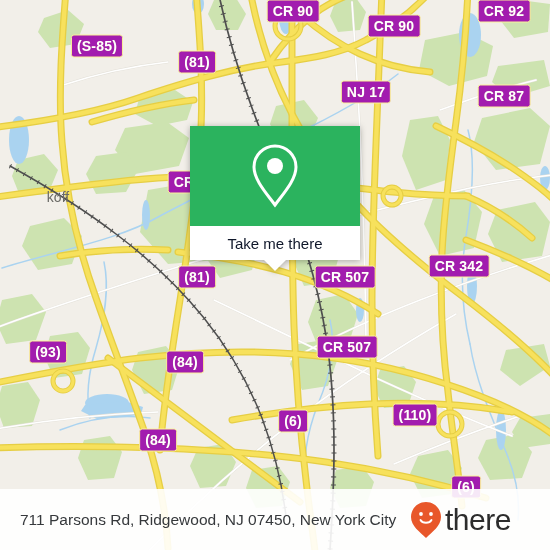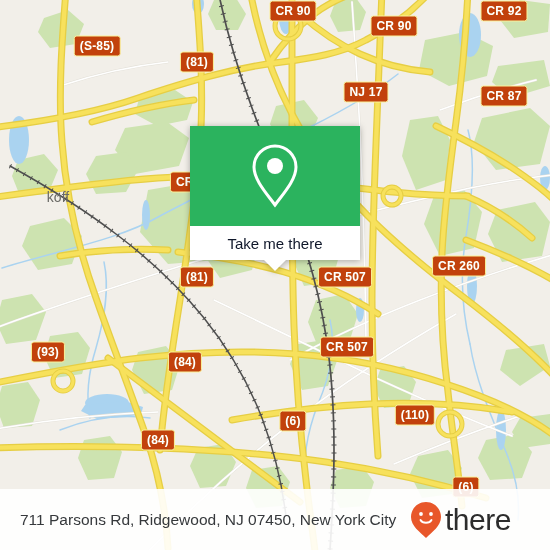--- a/index.html
+++ b/index.html
@@ -30,26 +30,26 @@
     top: 0; left: 0;
     width: 550px;
     height: 550px;
     display: block;
   }
 
   
   .shield {
     position: absolute;
     transform: translate(-50%, -50%);
-    background: #c2410c;
+    background: #a21caf;
     border: 1px solid #FBF29A;
     border-radius: 3px;
     color: #ffffff;
     font-family: "Liberation Sans", sans-serif;
-    font-size: 12px;
+    font-size: 14px;
     font-weight: bold;
     line-height: 1;
     padding: 3px 5px 4px 5px;
     white-space: nowrap;
     letter-spacing: 0.2px;
     box-sizing: border-box;
     text-shadow: 0 0 1px rgba(180,170,40,.35);
   }
 
   
@@ -344,21 +344,21 @@
     <div class="shield" style="left:293px; top:11px;">CR 90</div>
     <div class="shield" style="left:394px; top:26px;">CR 90</div>
     <div class="shield" style="left:504px; top:11px;">CR 92</div>
     <div class="shield" style="left:97px;  top:46px;text-align:center;">(S-85)</div>
     <div class="shield" style="left:197px; top:62px;">(81)</div>
     <div class="shield" style="left:366px; top:92px;">NJ 17</div>
     <div class="shield" style="left:504px; top:96px;">CR 87</div>
     <div class="shield" style="left:190px; top:182px;">CR 5</div>
     <div class="shield" style="left:197px; top:277px;">(81)</div>
     <div class="shield" style="left:345px; top:277px;">CR 507</div>
-    <div class="shield" style="left:459px; top:266px;">CR 260</div>
+    <div class="shield" style="left:459px; top:266px;">CR 342</div>
     <div class="shield" style="left:347px; top:347px;">CR 507</div>
     <div class="shield" style="left:48px;  top:352px;">(93)</div>
     <div class="shield" style="left:185px; top:362px;">(84)</div>
     <div class="shield" style="left:293px; top:421px;">(6)</div>
     <div class="shield" style="left:415px; top:415px;">(110)</div>
     <div class="shield" style="left:158px; top:440px;">(84)</div>
     <div class="shield" style="left:466px; top:487px;">(6)</div>
   </div>
 
   <div class="place-label" style="left:13px; top:197px;">koff</div>

